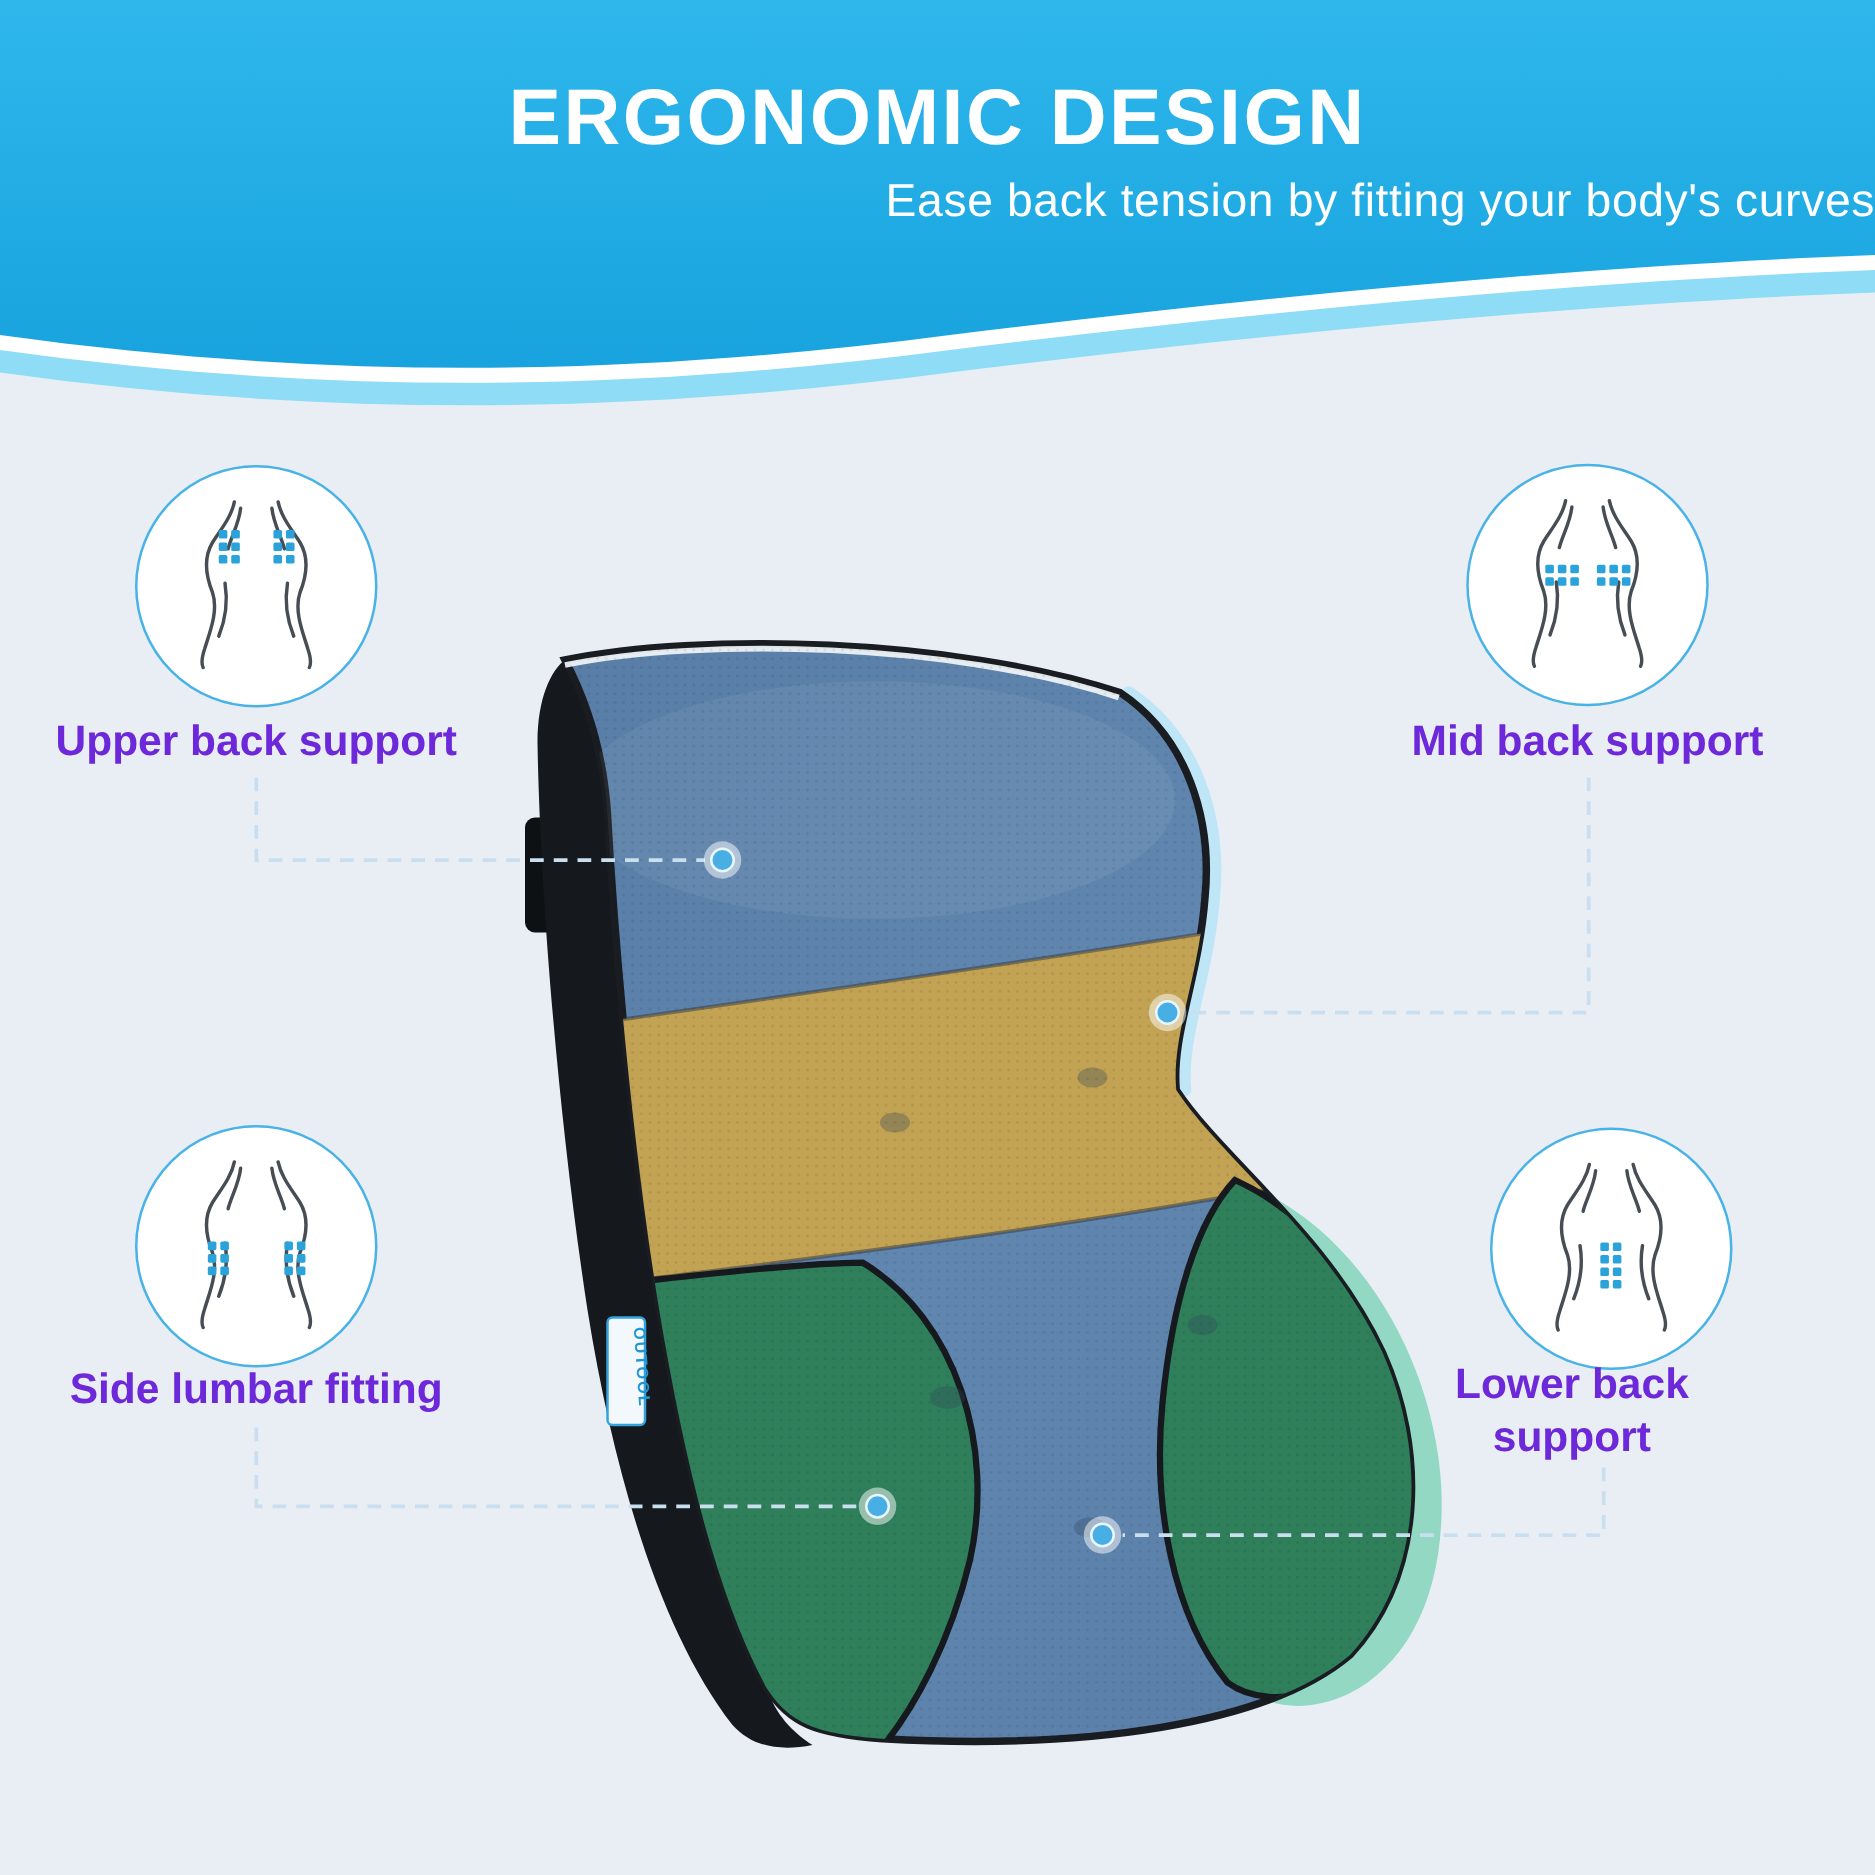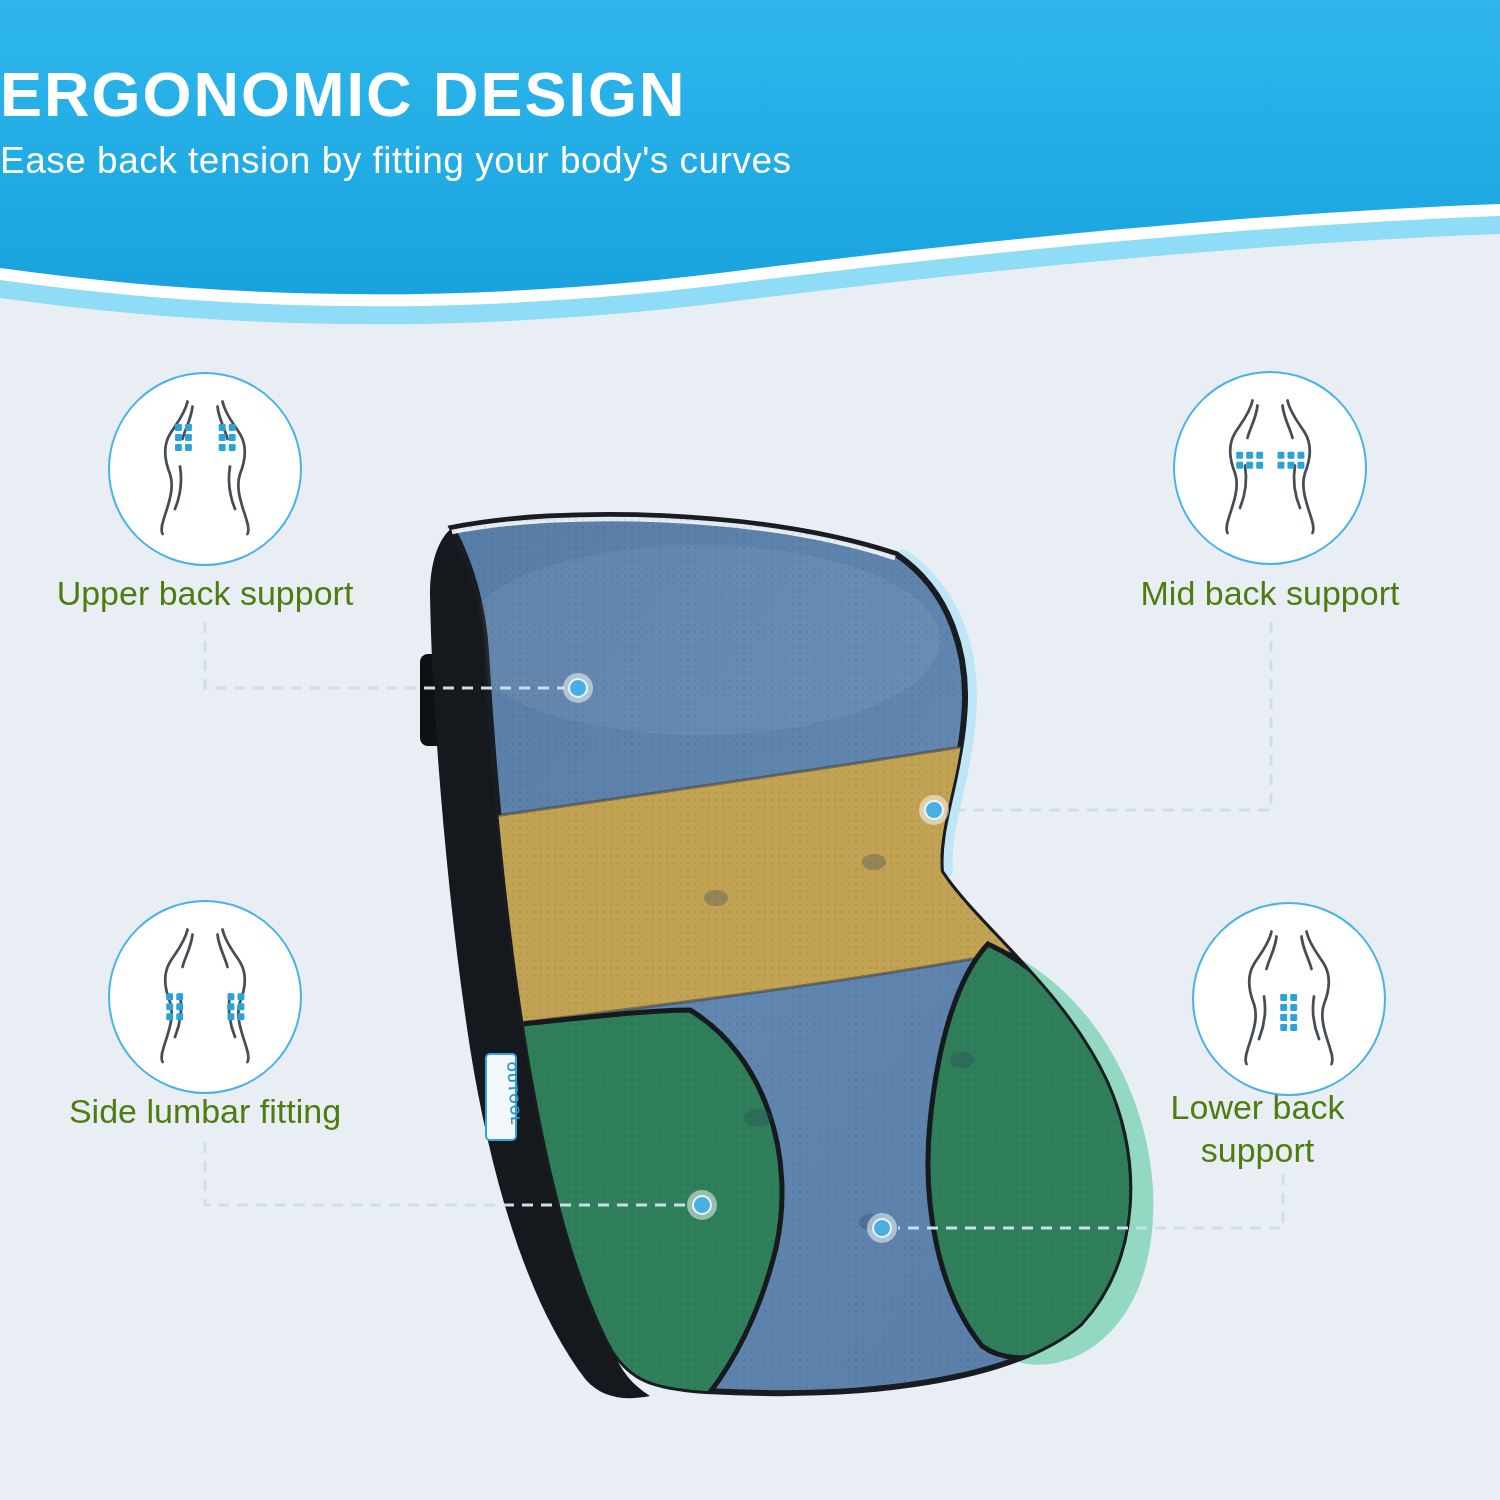--- a/index.html
+++ b/index.html
@@ -6,41 +6,41 @@
   .canvas{
     position:relative;
     width:1500px;height:1500px;
     background:#e9eef4;
     overflow:hidden;
     font-family:"Liberation Sans", sans-serif;
   }
   .scene{position:absolute;left:0;top:0;width:1500px;height:1500px;display:block;}
   .hero-title{
     position:absolute;left:0;top:58px;width:1500px;margin:0;
-    text-align:left;color:#ffffff;
+    text-align:center;color:#ffffff;
     font-size:63px;font-weight:700;letter-spacing:2px;
   }
   .hero-subtitle{
     position:absolute;left:0;top:140px;width:1500px;margin:0;
-    text-align:left;color:#ffffff;
+    text-align:right;color:#ffffff;
     font-size:37px;font-weight:400;letter-spacing:.5px;
   }
   .callout-circle{
     position:absolute;width:194px;height:194px;border-radius:50%;
     background:#ffffff;border:2.5px solid #49b2e6;
     box-sizing:border-box;
     display:flex;align-items:center;justify-content:center;
   }
   .circ-ul{left:108px;top:372px;}
   .circ-ur{left:1173px;top:371px;}
   .circ-ll{left:108px;top:900px;}
   .circ-lr{left:1192px;top:902px;}
   .callout-label{
     position:absolute;margin:0;text-align:center;
-    color:#4d7c0f;font-size:34px;font-weight:400;line-height:1.25;
+    color:#6d28d9;font-size:34px;font-weight:700;line-height:1.25;
   }
   .lbl-ul{left:0;top:572px;width:410px;}
   .lbl-ur{left:1065px;top:572px;width:410px;}
   .lbl-ll{left:0;top:1090px;width:410px;}
   .lbl-lr{left:1120px;top:1086px;width:275px;}
   .icon-svg{width:150px;height:150px;display:block;}
 </style>
 </head>
 <body>
 

